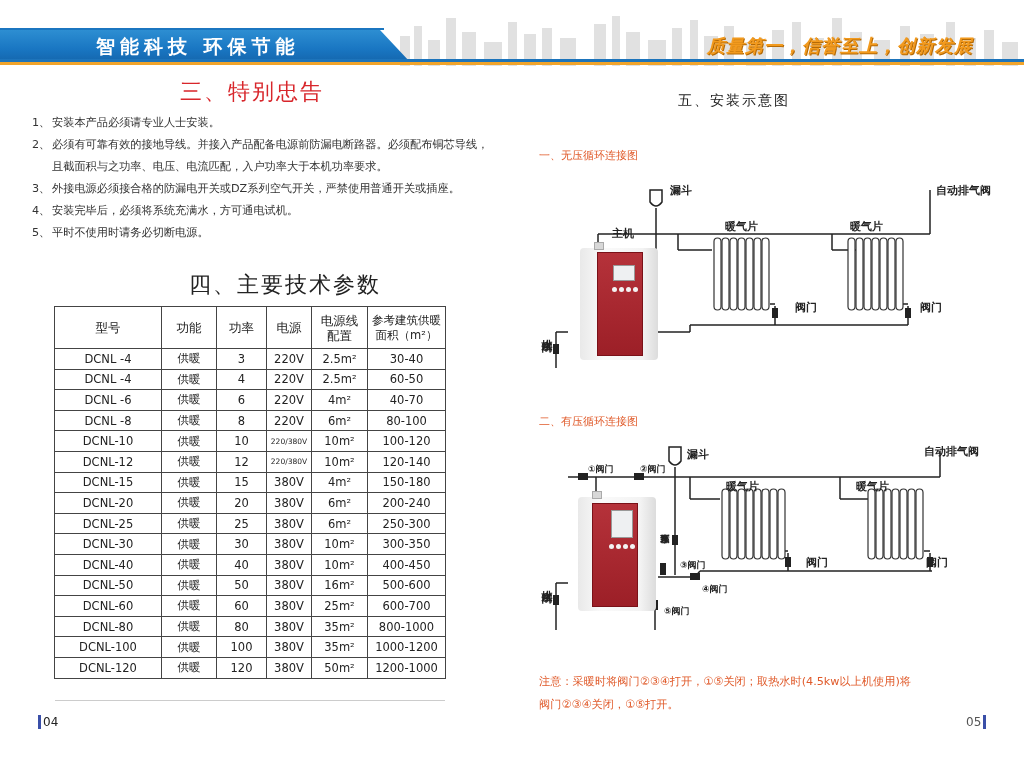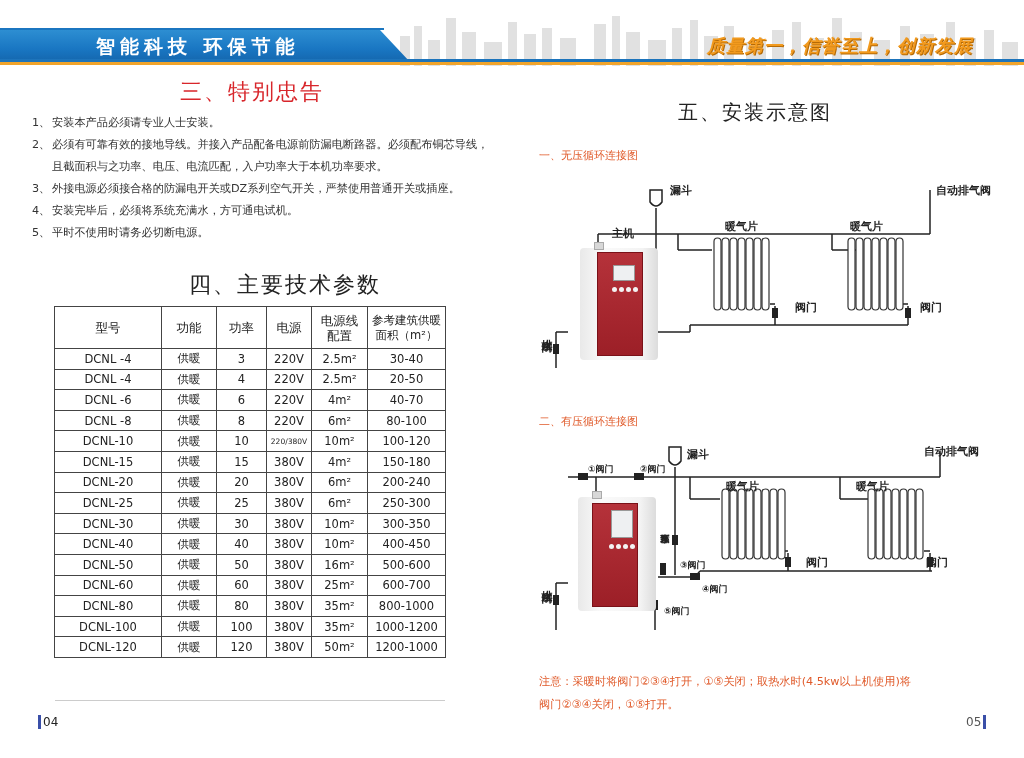--- a/index.html
+++ b/index.html
@@ -43,21 +43,21 @@
   .small-volt { font-size: 7.5px; }
 
   .page-num-left { position: absolute; left: 38px; top: 715px; font-size: 12px; color: #222; display: flex; align-items: center; }
   .page-num-right { position: absolute; left: 966px; top: 715px; font-size: 12px; color: #555; display: flex; align-items: center; }
   .pn-bar { width: 3px; height: 14px; background: #3a4fa8; display: inline-block; }
   .pn-bar.l { margin-right: 2px; }
   .pn-bar.r { margin-left: 2px; }
   .bottom-rule { position: absolute; left: 55px; top: 700px; width: 390px; height: 1px; background: #ccc; }
 
   
-  .sec5-title { position: absolute; left: 678px; top: 99px; font-size: 20px; color: #222; letter-spacing: 2px; }
+  .sec5-title { position: absolute; left: 678px; top: 92px; font-size: 14px; color: #222; letter-spacing: 2px; }
   .diag-title { position: absolute; font-size: 11px; color: #e05a2a; }
   .note { position: absolute; left: 539px; top: 646px; width: 460px; font-size: 11.2px; line-height: 23px; color: #e05a2a; margin-top: 24px; }
 
   .diagram { position: absolute; }
   .lbl { position: absolute; font-size: 11px; color: #222; white-space: nowrap; }
   .lbl.bold { font-weight: bold; }
   .lbl.vert { writing-mode: vertical-rl; letter-spacing: 1px; font-weight: bold; font-size: 11px; }
   .lbl.vert-sm { writing-mode: vertical-rl; font-size: 9px; font-weight: bold; }
 
   .heater { position: absolute; background: linear-gradient(90deg,#e9e9e9,#fafafa 30%,#f3f3f3 80%,#dcdcdc); border-radius: 4px; }
@@ -165,21 +165,21 @@
         <td>220V</td>
         <td>2.5m²</td>
         <td>30-40</td>
       </tr>
       <tr>
         <td>DCNL -4</td>
         <td>供暖</td>
         <td>4</td>
         <td>220V</td>
         <td>2.5m²</td>
-        <td>20-50</td>
+        <td>60-50</td>
       </tr>
       <tr>
         <td>DCNL -6</td>
         <td>供暖</td>
         <td>6</td>
         <td>220V</td>
         <td>4m²</td>
         <td>40-70</td>
       </tr>
       <tr>
@@ -190,20 +190,28 @@
         <td>6m²</td>
         <td>80-100</td>
       </tr>
       <tr>
         <td>DCNL-10</td>
         <td>供暖</td>
         <td>10</td>
         <td class="small-volt">220/380V</td>
         <td>10m²</td>
         <td>100-120</td>
+      </tr>
+      <tr>
+        <td>DCNL-12</td>
+        <td>供暖</td>
+        <td>12</td>
+        <td class="small-volt">220/380V</td>
+        <td>10m²</td>
+        <td>120-140</td>
       </tr>
       <tr>
         <td>DCNL-15</td>
         <td>供暖</td>
         <td>15</td>
         <td>380V</td>
         <td>4m²</td>
         <td>150-180</td>
       </tr>
       <tr>

